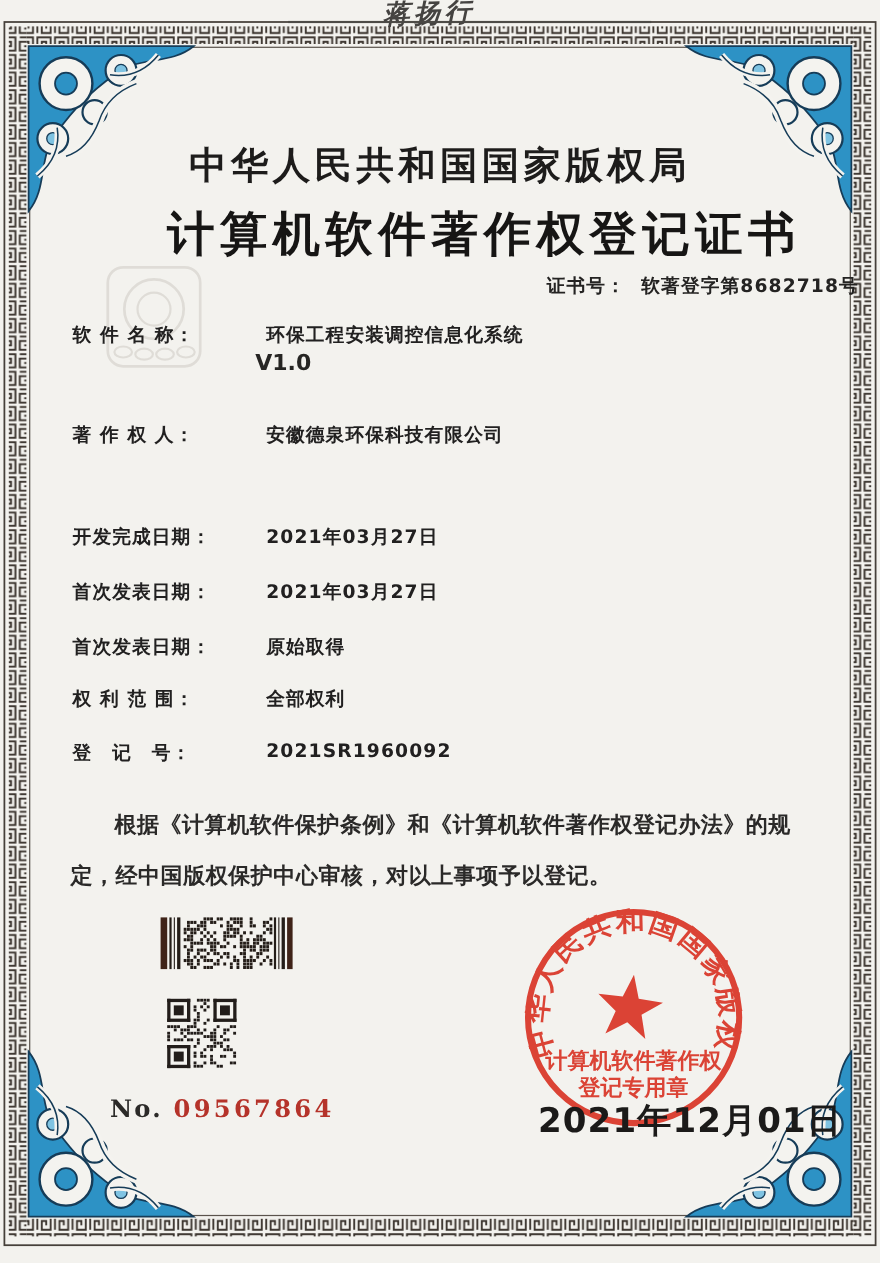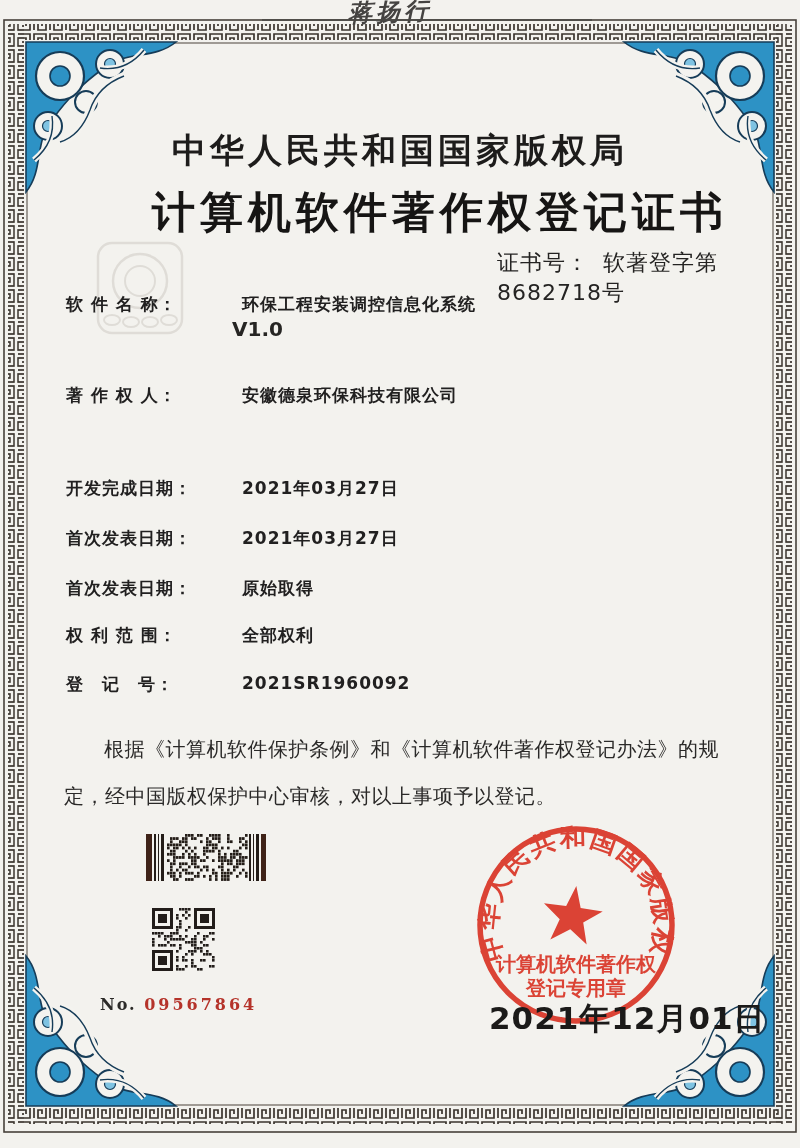--- a/index.html
+++ b/index.html
@@ -28,37 +28,37 @@
     letter-spacing:4px; color:#1d1c1b;
   }
   .title2 {
     top:184px; left:0; width:100%;
     text-align:center; font-size:43px; font-weight:900;
     letter-spacing:5px; color:#161514;
     font-family:"DejaVu Serif", serif;
     margin-left:40px;
   }
   .certno {
-    top:248px; left:497px; font-size:22px; font-weight:400;
+    top:248px; left:497px; font-size:17px; font-weight:700;
     color:#242322; letter-spacing:1px;
   }
   .certno .gap { display:inline-block; width:14px; }
   
   .row { position:absolute; left:66px; font-size:17px; font-weight:700; color:#212020; }
   .flabel { display:inline-block; min-width:174px; letter-spacing:1px; }
   .fvalue { position:absolute; left:176px; white-space:nowrap; letter-spacing:1px; }
   .fvalue2 { position:absolute; left:232px; top:317px; font-size:20px; font-weight:700; }
   
   .para {
     top:726px; left:64px; width:676px;
-    font-size:20px; font-weight:400; color:#2a2928;
+    font-size:20px; font-weight:700; color:#2a2928;
     line-height:47px; text-indent:2em; letter-spacing:.5px;
   }
   
-  .serial { top:995px; left:100px; font-size:16px; font-weight:700;
+  .serial { top:995px; left:100px; font-size:22px; font-weight:700;
     font-family:"DejaVu Serif", serif; color:#2b2a28; letter-spacing:2px; }
   .serial .num { color:#b5332a; letter-spacing:3px; }
   
   .sealdate { top:998px; left:489px; font-size:31px; font-weight:700;
     color:#1b1a19; letter-spacing:1px; z-index:6; }
   svg.layer { position:absolute; top:0; left:0; }
 </style>
 </head>
 <body>
 

